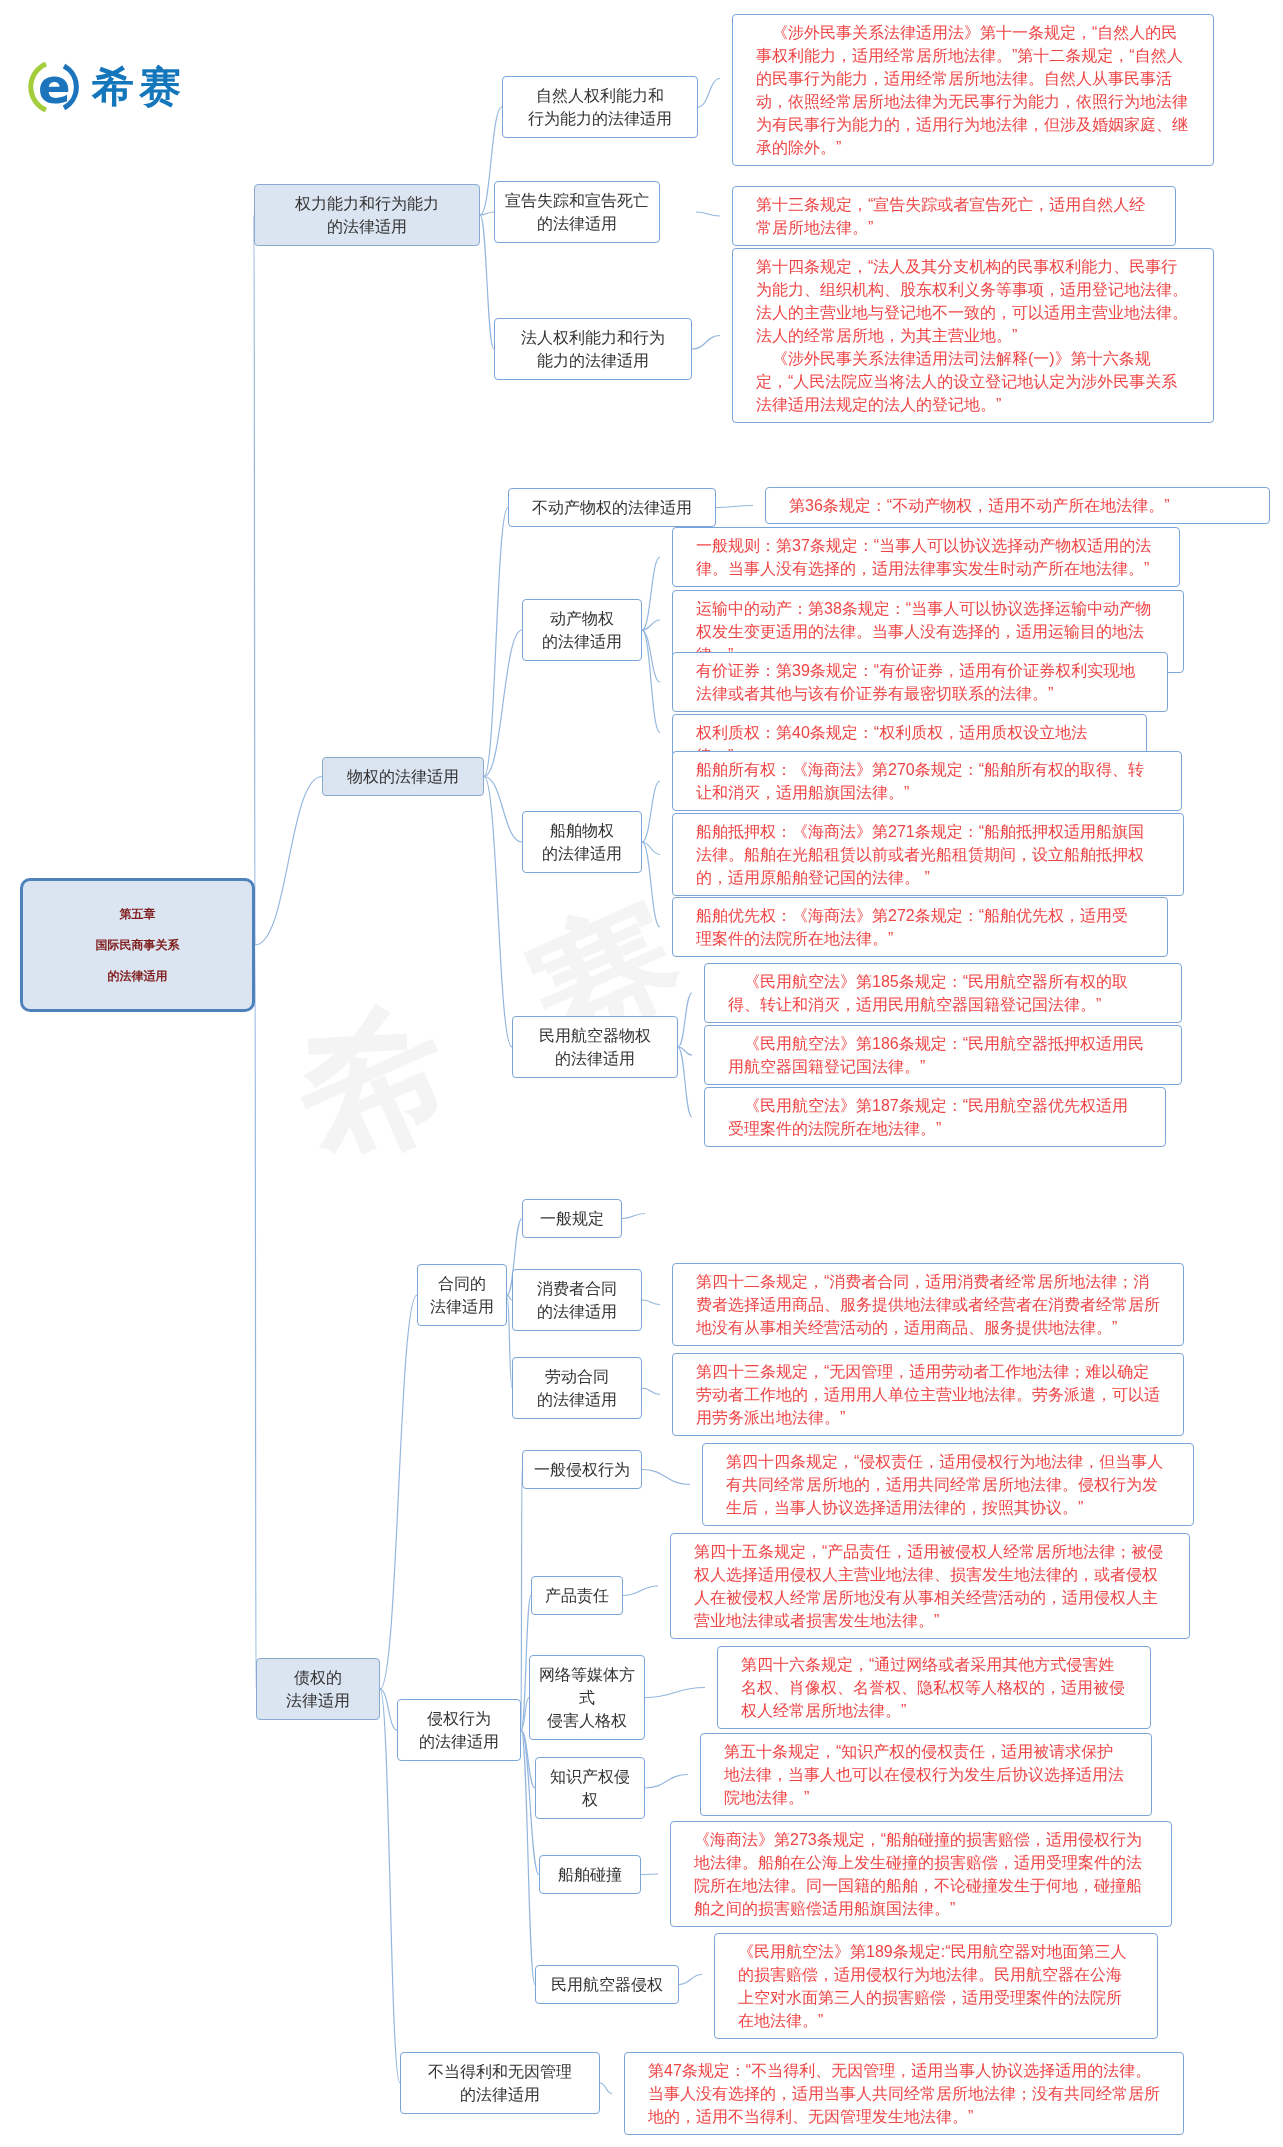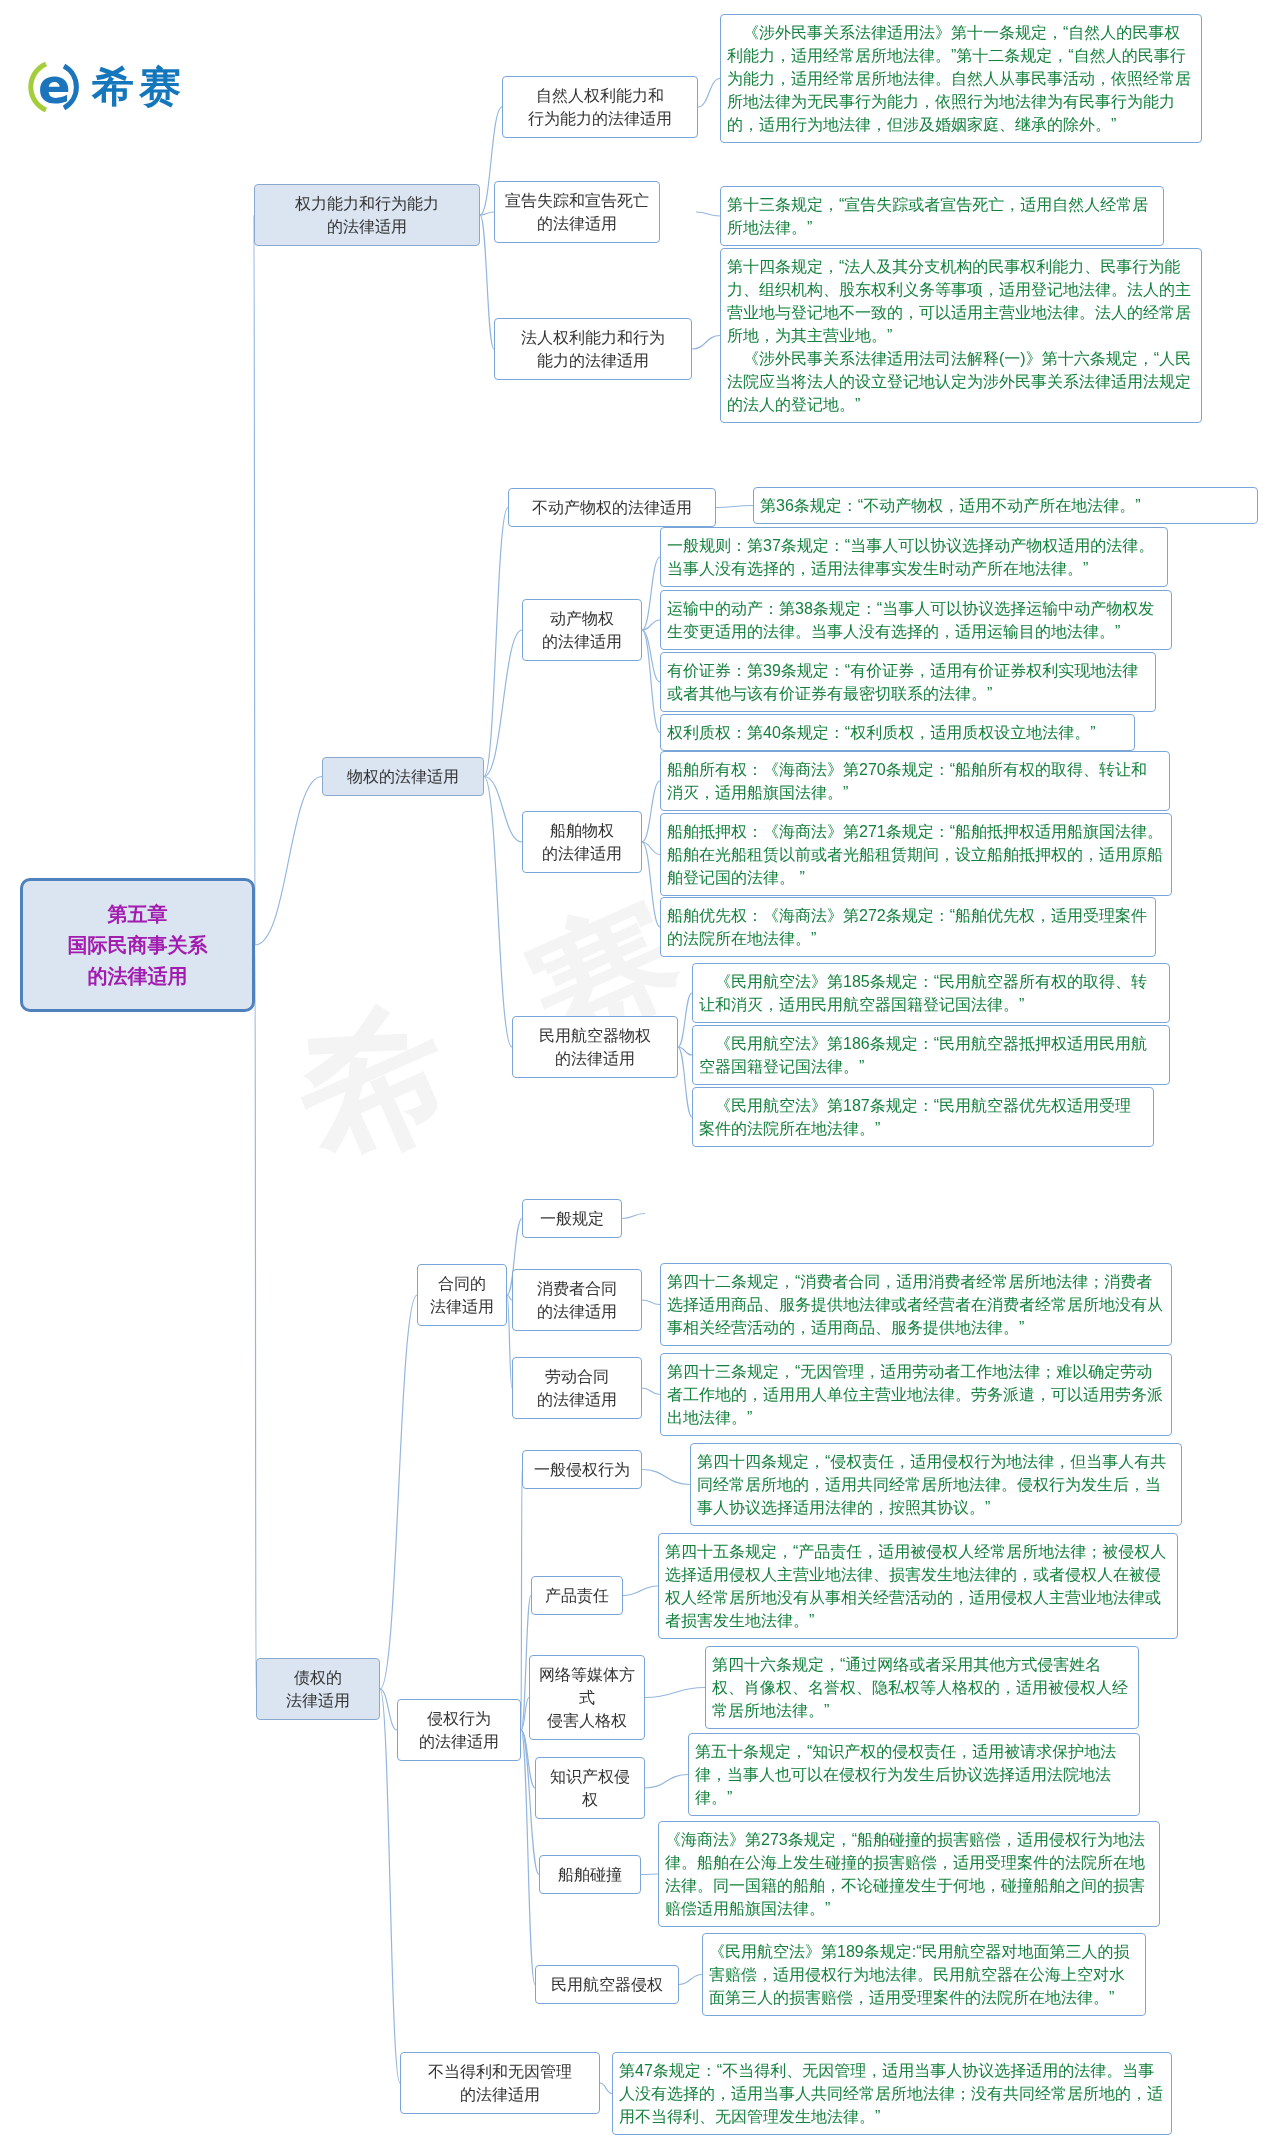--- a/index.html
+++ b/index.html
@@ -11,25 +11,25 @@
   #wires{position:absolute;left:0;top:0;z-index:1;}
   .wire{fill:none;stroke:#94b6de;stroke-width:1.2px;}
   .node,.leaf{
     position:absolute;z-index:2;box-sizing:border-box;
     background:#fff;border:1px solid #7aa5d8;border-radius:4px;
     font-size:16px;line-height:23px;color:#333;
     white-space:pre-line;
   }
   .node{padding:7px 8px;text-align:center;}
   .node.filled{background:#dbe5f1;border-color:#8aa9d0;}
-  .leaf{padding:6px 6px;text-align:left;border-radius:4px;color:#15803d;}
+  .leaf{padding:6px 23px;text-align:left;border-radius:4px;color:#ef4444;margin-left:12px;}
   #n_root{
     display:flex;align-items:center;justify-content:center;text-align:center;
     background:#dbe5f1;border:3px solid #4f81bd;border-radius:10px;
-    font-size:20px;font-weight:bold;color:#a21caf;line-height:31px;
+    font-size:12px;font-weight:bold;color:#7f1d1d;line-height:31px;
     min-height:134px;
   }
   #logo{position:absolute;left:24px;top:58px;z-index:2;display:flex;align-items:center;}
   #logo .brand{font-size:42px;font-weight:bold;color:#1577bb;letter-spacing:5px;margin-left:10px;}
   #watermark{
     position:absolute;left:290px;top:930px;z-index:0;
     font-size:150px;font-weight:bold;color:rgba(100,100,100,0.07);
     transform:rotate(-24deg);letter-spacing:30px;white-space:nowrap;
   }
 </style>

